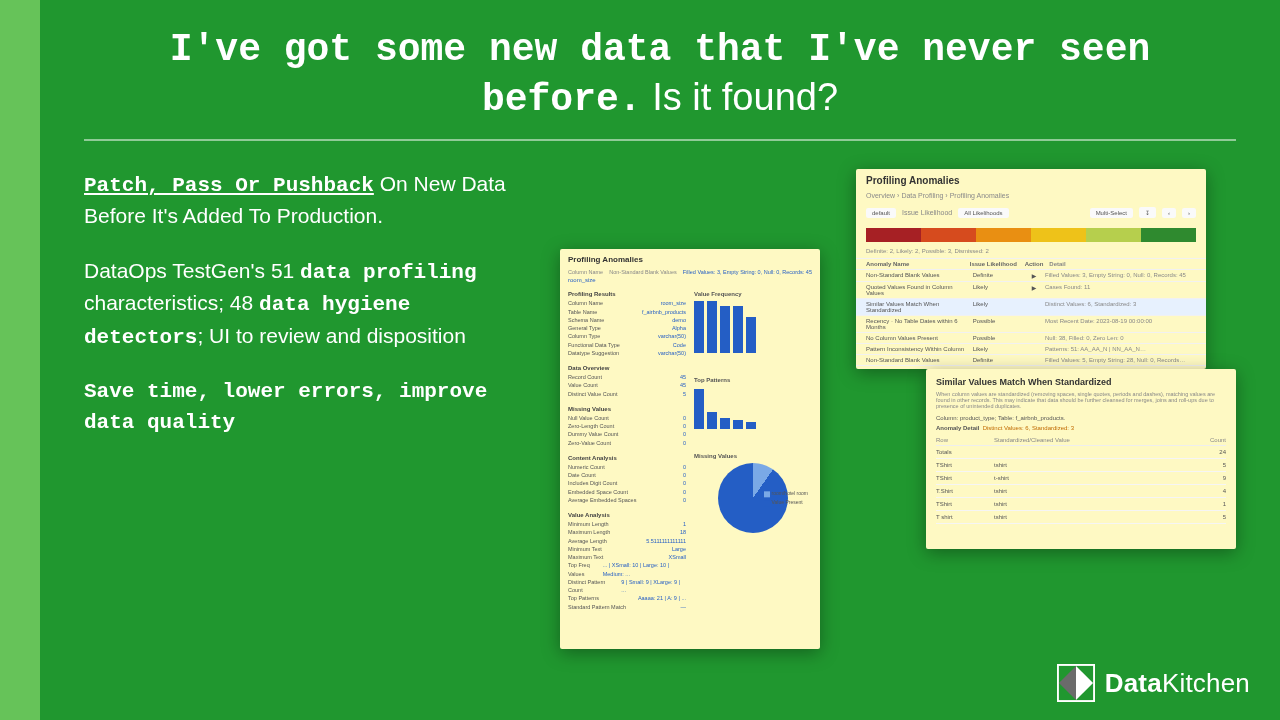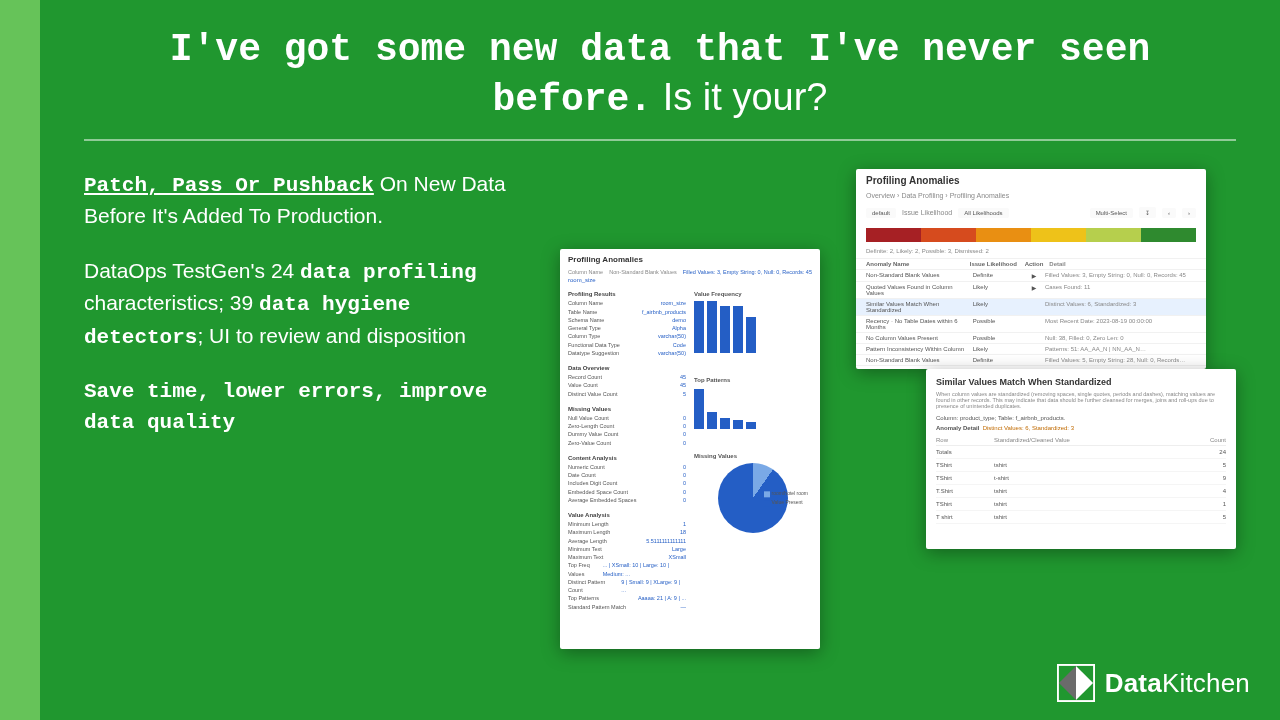--- a/index.html
+++ b/index.html
@@ -51,21 +51,21 @@
     }
     .lead {
       font-size: 21px;
       line-height: 1.45;
       margin-bottom: 24px;
     }
     .underline { text-decoration: underline; }
     .bold { font-weight: 700; font-family: Liberation Mono, monospace; }
     .card {
       position: absolute;
-      background: #ffffff;
+      background: #fef9c3;
       box-shadow: 0 4px 18px rgba(0,0,0,0.35);
       border-radius: 2px;
       font-size: 7px;
       color: #555;
       overflow: hidden;
     }
     .card-anomalies {
       top: 0; right: 30px; width: 350px; height: 200px;
     }
     .card-anomalies .hdr {
@@ -167,31 +167,31 @@
     .logo-text b { font-weight:700; }
   </style>
 </head>
 <body>
 
 <div class="left-accent"></div>
 <div class="content">
 
   <h1 class="headline">
     <span class="bold">I've got some new data that I've never seen before.</span>
-    <span class="light">Is it your?</span>
+    <span class="light">Is it found?</span>
   </h1>
   <div class="rule"></div>
 
   <div class="cols">
     <div class="left">
       <p class="lead">
         <span class="underline bold">Patch, Pass Or Pushback</span><span> On New Data Before It's Added To Production.</span>
       </p>
       <p class="lead">
-        <span>DataOps TestGen's 24  </span><span class="bold">data profiling</span><span> characteristics; 39 </span><span class="bold">data hygiene detectors</span><span>; UI to review and disposition</span>
+        <span>DataOps TestGen's 51  </span><span class="bold">data profiling</span><span> characteristics; 48 </span><span class="bold">data hygiene detectors</span><span>; UI to review and disposition</span>
       </p>
       <p class="lead bold">Save time, lower errors, improve data quality</p>
     </div>
 
     <div class="right">
 
       <div class="card card-anomalies">
         <div class="hdr">Profiling Anomalies</div>
         <div class="crumb">Overview › Data Profiling › Profiling Anomalies</div>
         <div class="filterrow">

